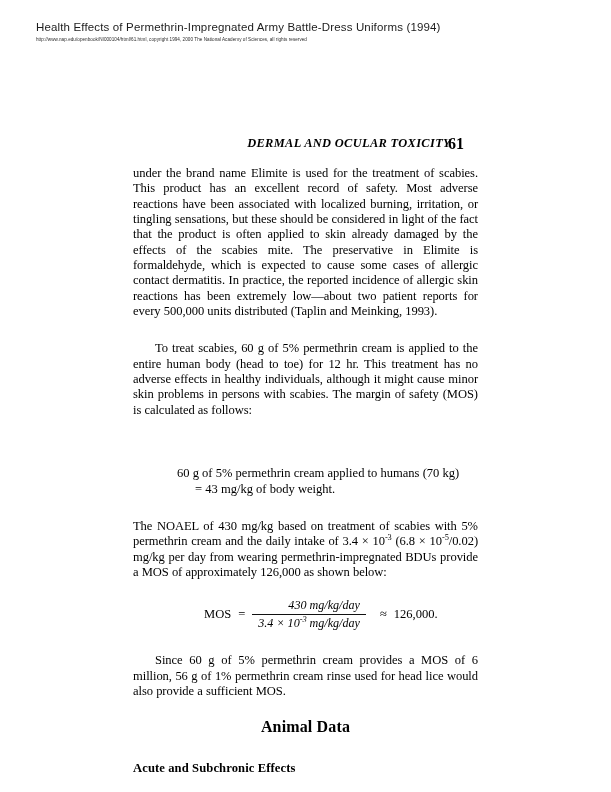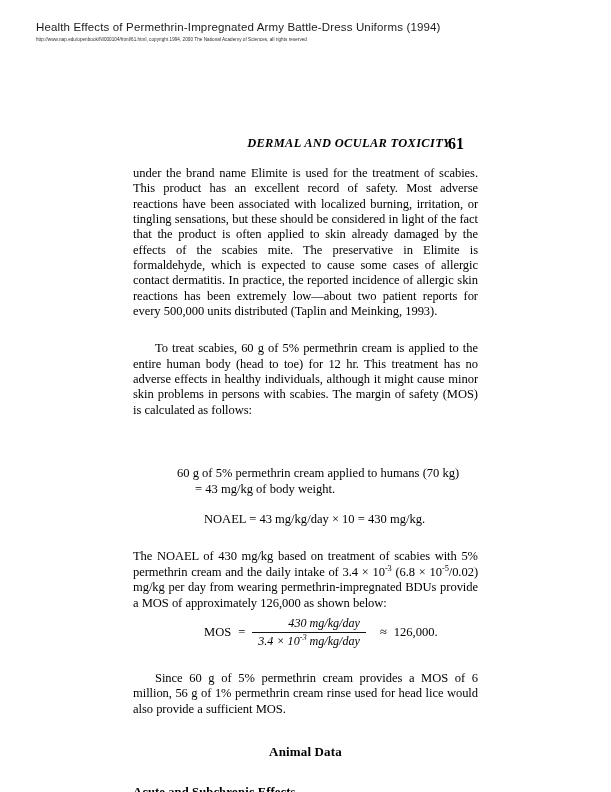--- a/index.html
+++ b/index.html
@@ -112,21 +112,21 @@
 
   sup.exp {
     font-size: 8.4px;
     vertical-align: super;
     line-height: 0;
     letter-spacing: -0.1px;
   }
 
   
   .mos-eq {
-    margin-top: 5px;
+    margin-top: 18px;
     padding-left: 71px;
     font-size: 12.55px;
     display: flex;
     align-items: center;
     white-space: nowrap;
   }
   .mos-lhs { padding-right: 7px; }
   .fraction {
     display: inline-flex;
     flex-direction: column;
@@ -147,24 +147,24 @@
   }
   .fr-den {
     padding: 1px 6px 0 6px;
     font-size: 12.1px;
     white-space: nowrap;
   }
   .mos-rhs { padding-left: 7px; }
 
   
   .head-centered {
-    margin: 27px 0 0 0;
+    margin: 19px 0 0 0;
     text-align: center;
     font-weight: bold;
-    font-size: 13px;
+    font-size: 16px;
     letter-spacing: 0.15px;
   }
   .head-flush {
     margin: 25px 0 0 0;
     font-weight: bold;
     font-size: 12.6px;
     letter-spacing: 0.1px;
   }
 </style>
 </head>
@@ -185,23 +185,20 @@
     <p class="body-text">under the brand name Elimite is used for the treatment of scabies.  This product has an excellent record of safety.  Most adverse reactions have been associated with localized burning, irritation, or tingling sensations, but these should be considered in light of the fact that the product is often applied to skin already damaged by the effects of the scabies mite.  The preservative in Elimite is formaldehyde, which is expected to cause some cases of allergic contact dermatitis.  In practice, the reported incidence of allergic skin reactions has been extremely low—about two patient reports for every 500,000 units distributed (Taplin and Meinking, 1993).</p>
 
     <p class="body-text indent gap-above">To treat scabies, 60 g of 5% permethrin cream is applied to the entire human body (head to toe) for 12 hr.  This treatment has no adverse effects in healthy individuals, although it might cause minor skin problems in persons with scabies.  The margin of safety (MOS) is calculated as follows:</p>
 
     <div class="display-block">
       <div class="disp-line ind-1">60 g of 5% permethrin cream applied to humans (70 kg)</div>
       <div class="disp-line ind-2">= 43 mg/kg of body weight.</div>
     </div>
 
 
-    <div class="display-block">
-      <div class="disp-line ind-3">NOAEL = 43 mg/kg/day × 10 = 430 mg/kg.</div>
-    </div>
 
     <p class="body-text gap-above"><span>The NOAEL of 430 mg/kg based on treatment of scabies with 5% permethrin cream and the daily intake of 3.4 × 10</span><sup class="exp">-3</sup><span> (6.8 × 10</span><sup class="exp">-5</sup><span>/0.02) mg/kg per day from wearing permethrin-impregnated BDUs provide a MOS of approximately 126,000 as shown below:</span></p>
 
     <div class="mos-eq">
       <span class="mos-lhs">MOS</span>
       <span>=</span>
       <span class="fraction">
         <span class="fr-num">430  mg/kg/day</span>
         <span class="fr-bar"></span>
         <span class="fr-den"><span>3.4  ×  10</span><sup class="exp">-3</sup><span>  mg/kg/day</span></span>

